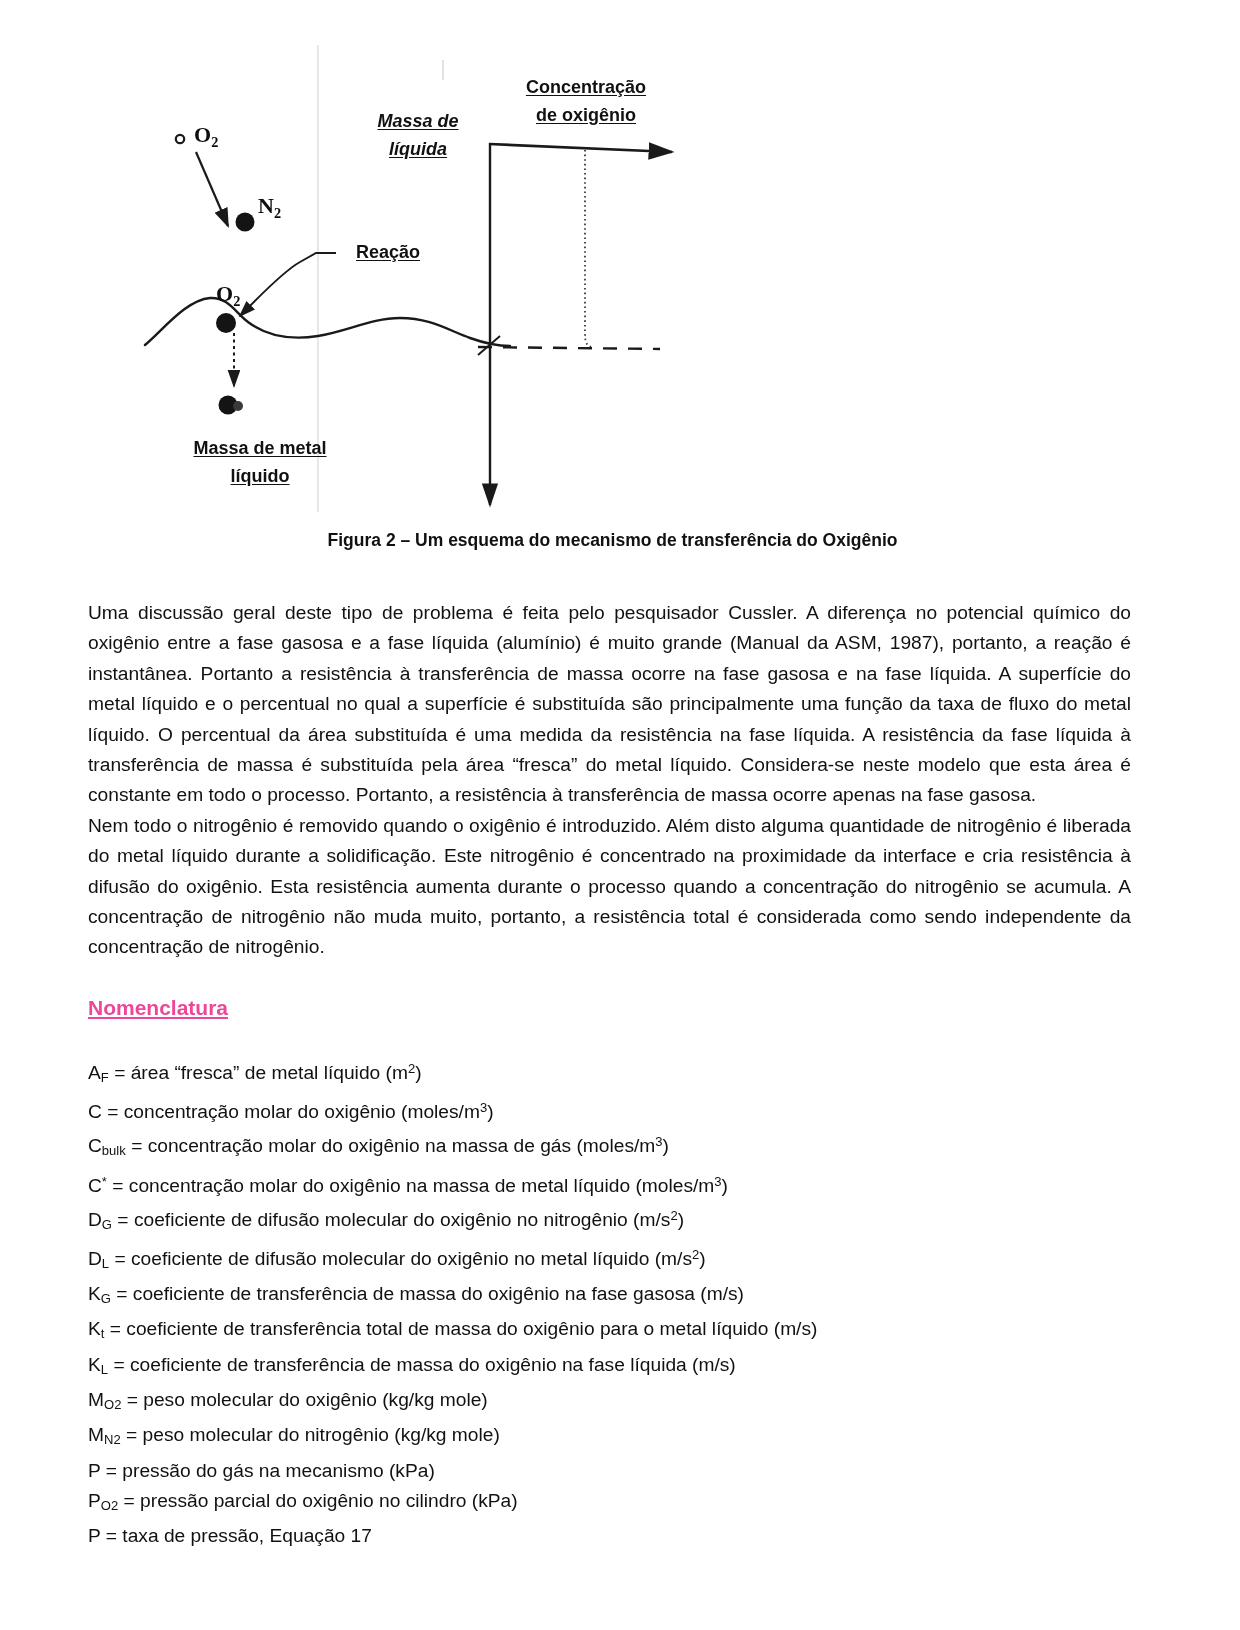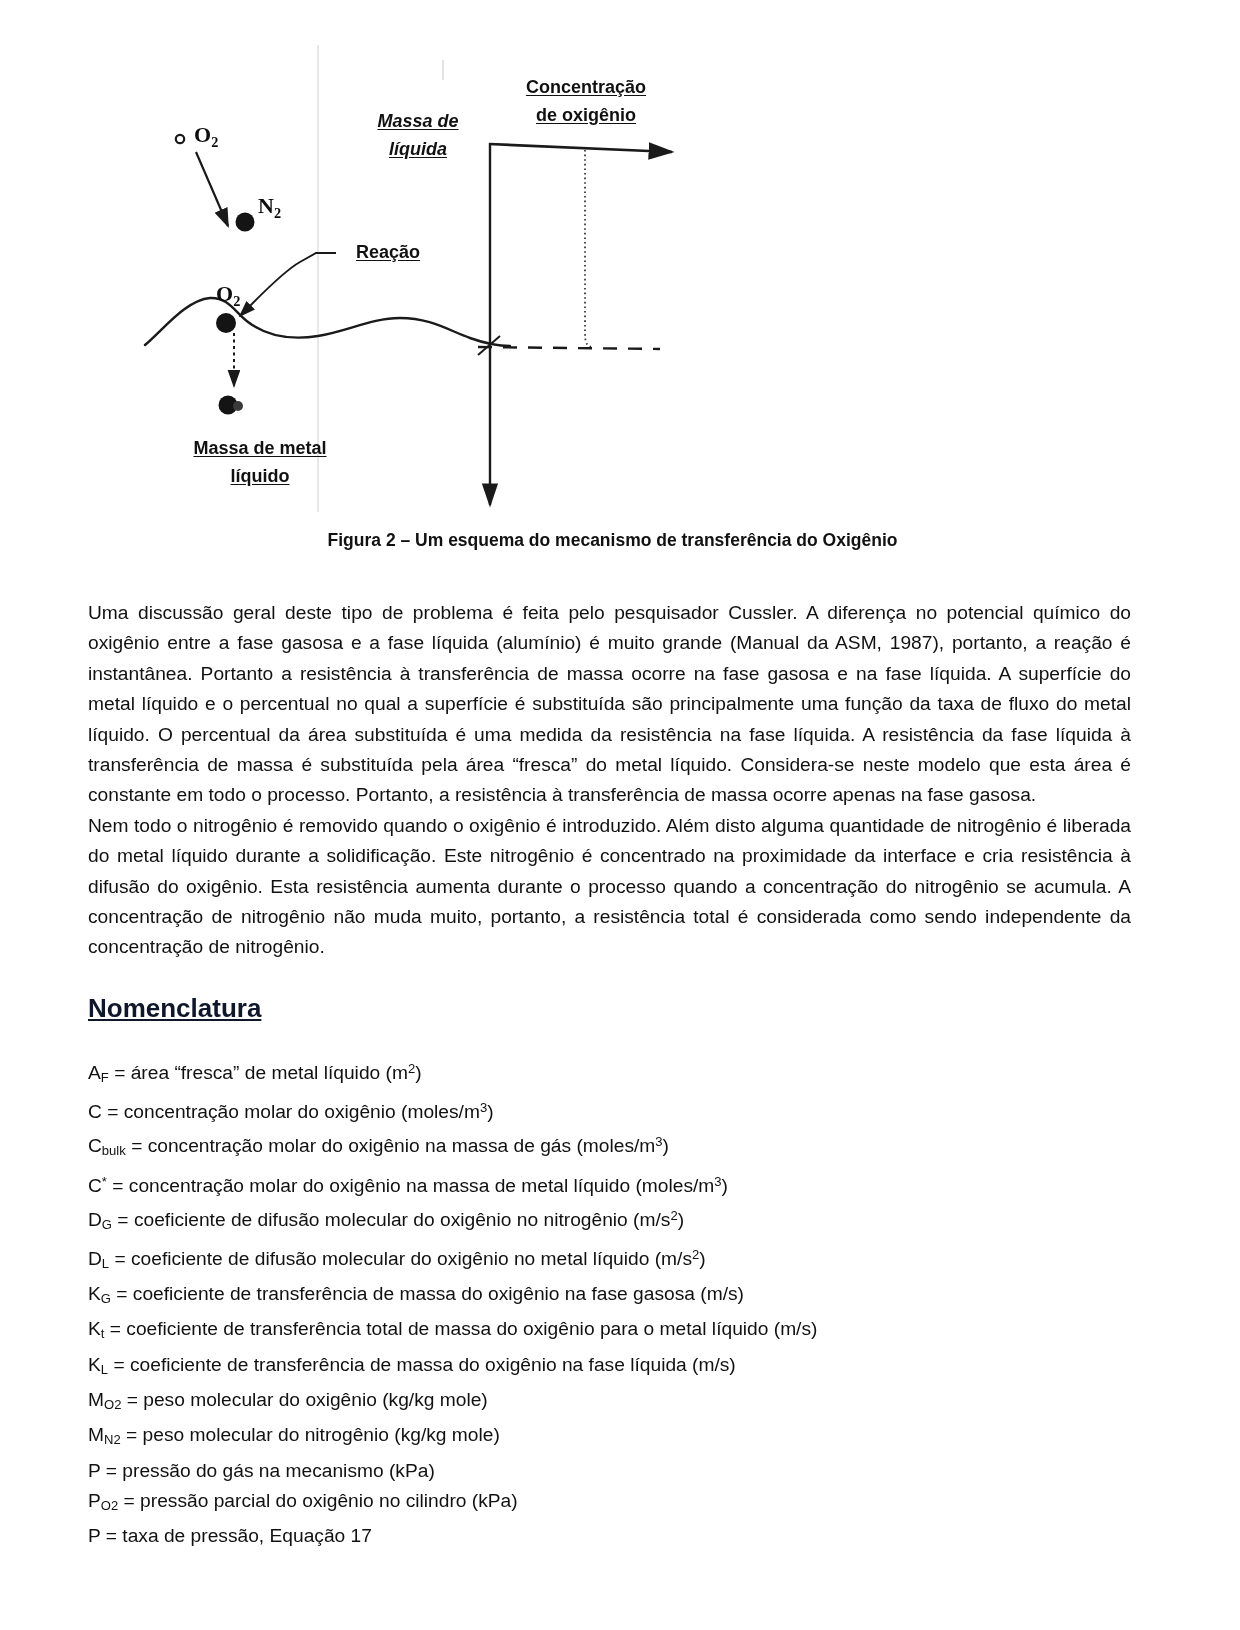--- a/index.html
+++ b/index.html
@@ -79,26 +79,26 @@
     text-align: justify;
     color: #111;
     -webkit-hyphens: none;
     hyphens: none;
   }
   p.para + p.para {
     margin-top: 0;
   }
   .section-heading {
     margin: 0;
-    font-size: 26px;
+    font-size: 21px;
     line-height: 30.4px;
     font-weight: bold;
     text-decoration: underline;
     text-underline-offset: 2px;
-    color: #0f172a;
+    color: #ec4899;
   }
   .spacer-line { height: 30.4px; }
 
   ul.nomen-list {
     list-style: none;
     margin: 0;
     padding: 0;
   }
   ul.nomen-list li {
     font-size: 19.2px;

